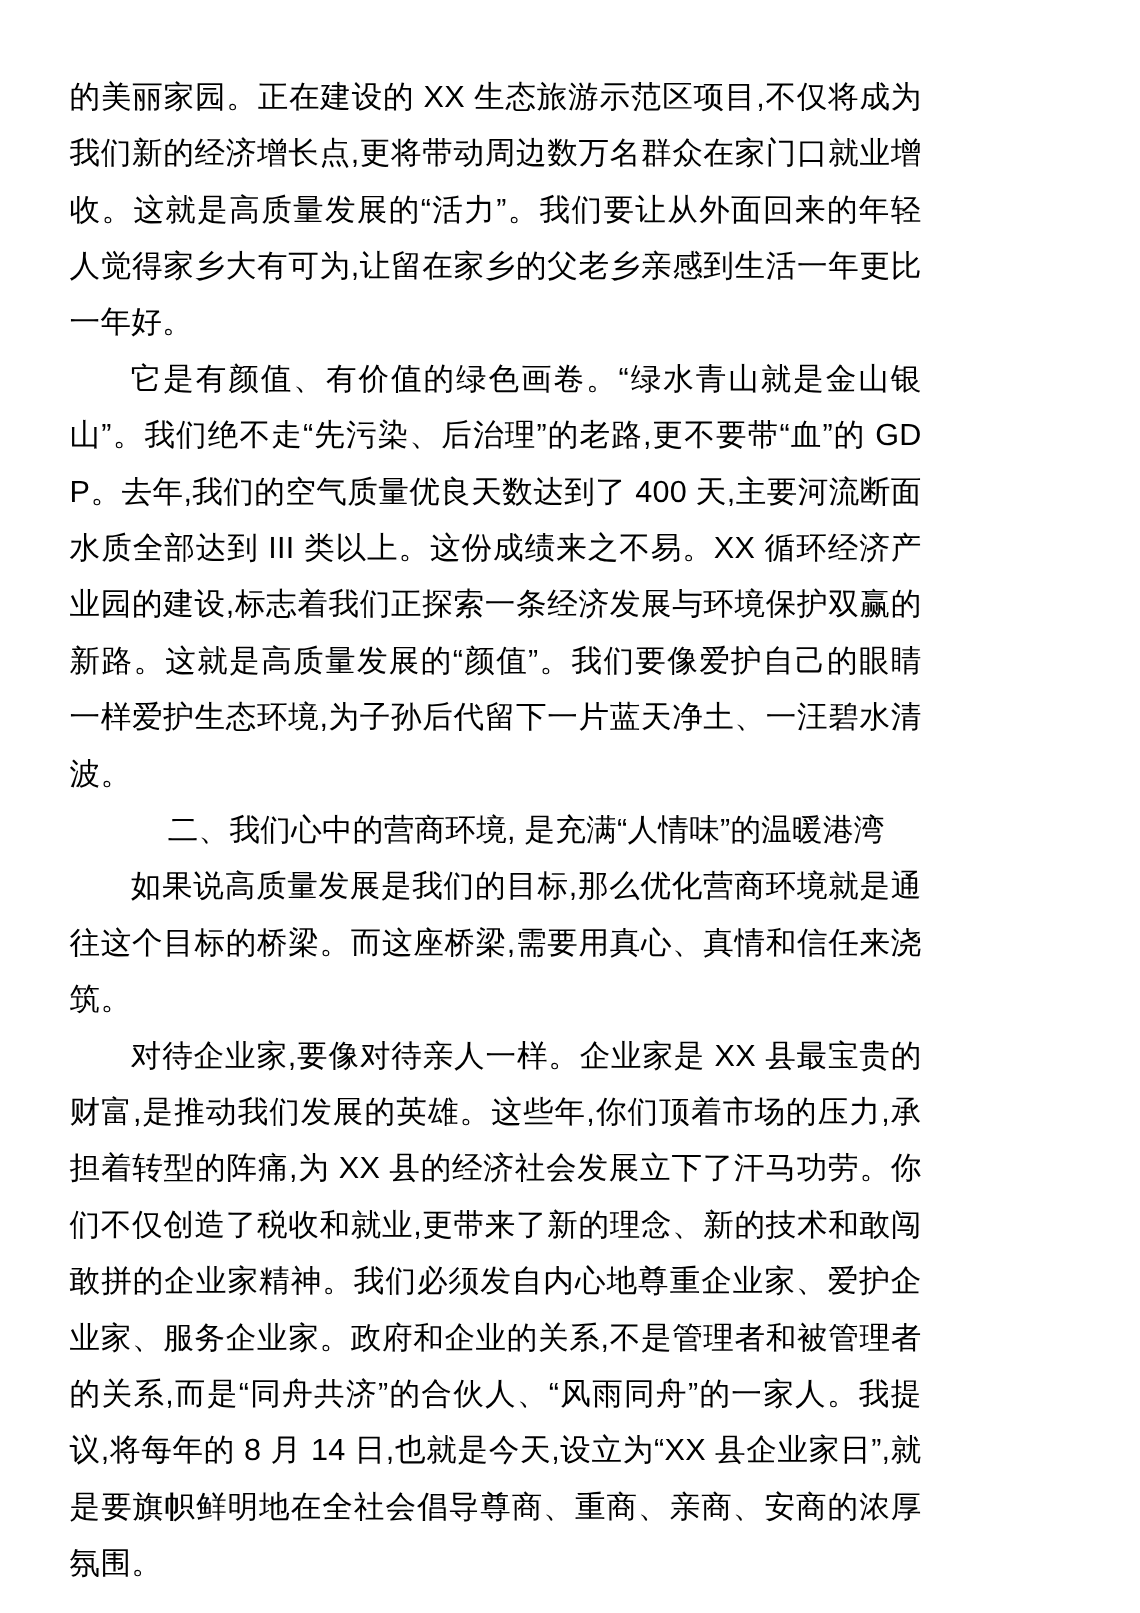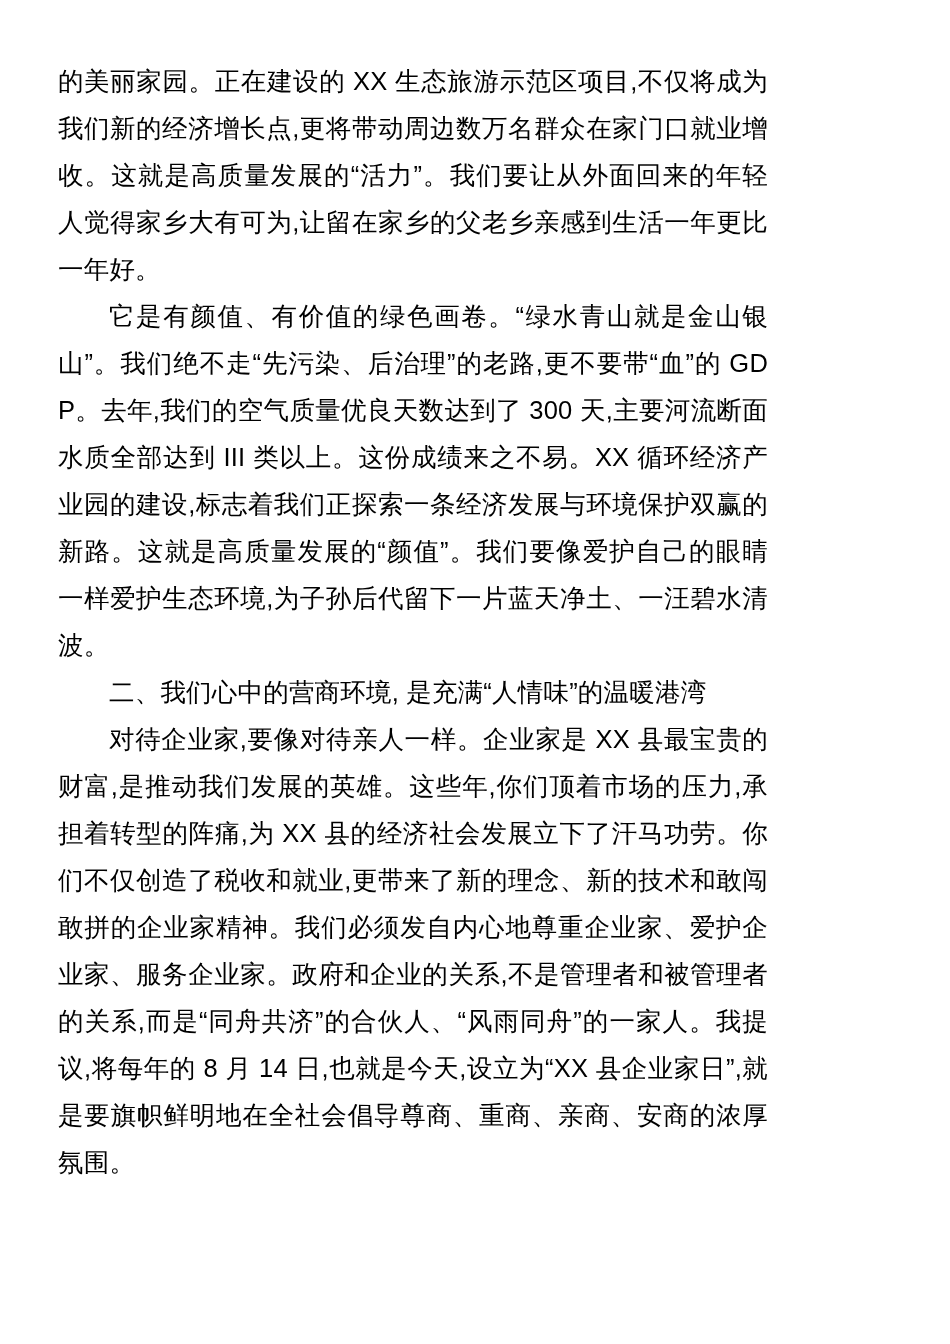--- a/index.html
+++ b/index.html
@@ -36,33 +36,34 @@
     text-align: justify;
     text-justify: inter-character;
     word-break: break-all;
   }
   .para.cont {
     text-indent: 0;
   }
   .heading {
     margin: 0;
     text-indent: 2em;
-    text-align: left;
+    text-align: center;
   }
 </style>
 </head>
 <body>
 
 <div class="page">
   <div class="body-text">
 
     <p class="para cont">的美丽家园。正在建设的 XX 生态旅游示范区项目,不仅将成为我们新的经济增长点,更将带动周边数万名群众在家门口就业增收。这就是高质量发展的“活力”。我们要让从外面回来的年轻人觉得家乡大有可为,让留在家乡的父老乡亲感到生活一年更比一年好。</p>
 
-    <p class="para">它是有颜值、有价值的绿色画卷。“绿水青山就是金山银山”。我们绝不走“先污染、后治理”的老路,更不要带“血”的 GDP。去年,我们的空气质量优良天数达到了 300 天,主要河流断面水质全部达到 III 类以上。这份成绩来之不易。XX 循环经济产业园的建设,标志着我们正探索一条经济发展与环境保护双赢的新路。这就是高质量发展的“颜值”。我们要像爱护自己的眼睛一样爱护生态环境,为子孙后代留下一片蓝天净土、一汪碧水清波。</p>
+    <p class="para">它是有颜值、有价值的绿色画卷。“绿水青山就是金山银山”。我们绝不走“先污染、后治理”的老路,更不要带“血”的 GDP。去年,我们的空气质量优良天数达到了 400 天,主要河流断面水质全部达到 III 类以上。这份成绩来之不易。XX 循环经济产业园的建设,标志着我们正探索一条经济发展与环境保护双赢的新路。这就是高质量发展的“颜值”。我们要像爱护自己的眼睛一样爱护生态环境,为子孙后代留下一片蓝天净土、一汪碧水清波。</p>
 
     <p class="heading">二、我们心中的营商环境, 是充满“人情味”的温暖港湾</p>
 
+    <p class="para">如果说高质量发展是我们的目标,那么优化营商环境就是通往这个目标的桥梁。而这座桥梁,需要用真心、真情和信任来浇筑。</p>
 
     <p class="para">对待企业家,要像对待亲人一样。企业家是 XX 县最宝贵的财富,是推动我们发展的英雄。这些年,你们顶着市场的压力,承担着转型的阵痛,为 XX 县的经济社会发展立下了汗马功劳。你们不仅创造了税收和就业,更带来了新的理念、新的技术和敢闯敢拼的企业家精神。我们必须发自内心地尊重企业家、爱护企业家、服务企业家。政府和企业的关系,不是管理者和被管理者的关系,而是“同舟共济”的合伙人、“风雨同舟”的一家人。我提议,将每年的 8 月 14 日,也就是今天,设立为“XX 县企业家日”,就是要旗帜鲜明地在全社会倡导尊商、重商、亲商、安商的浓厚氛围。</p>
 
 
   </div>
 </div>
 
 </body></html>

